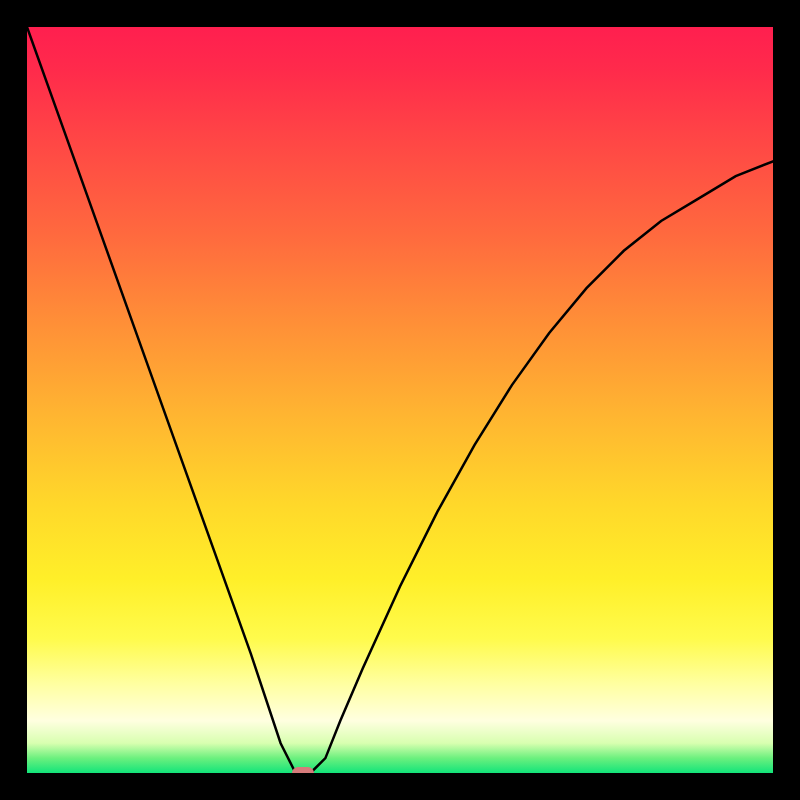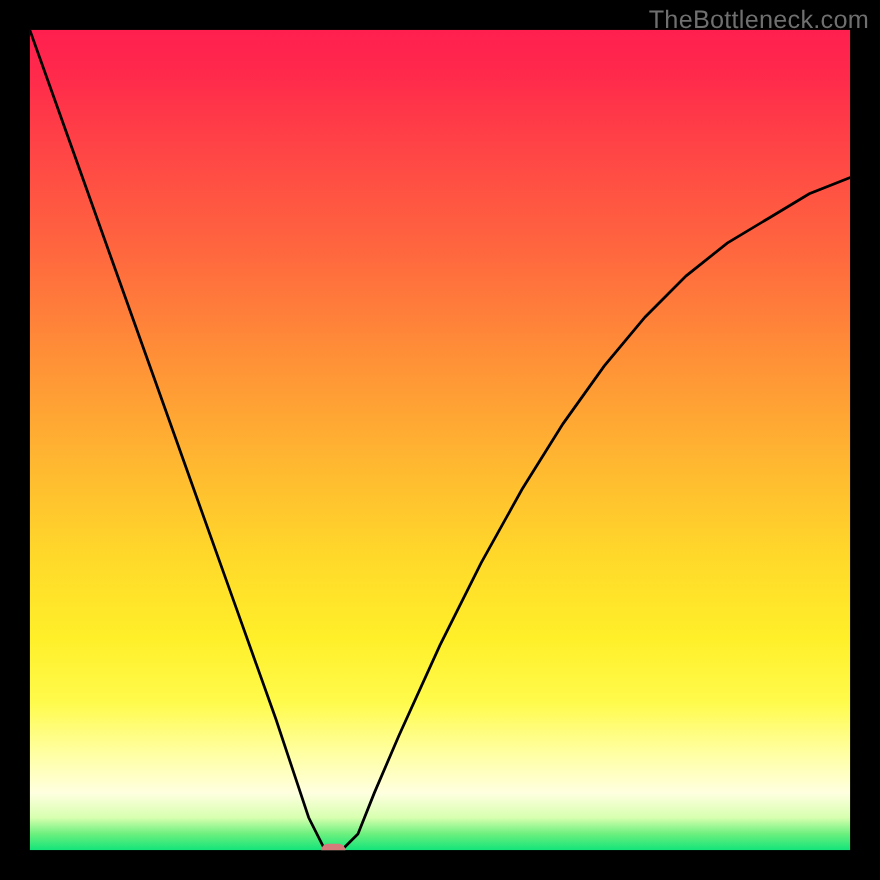--- a/index.html
+++ b/index.html
@@ -84,15 +84,14 @@
   <div class="plot-wrap">
     <div class="plot-bg"></div>
 
     <svg class="curve" viewBox="0 0 746 746" preserveAspectRatio="none">
       <path id="curve-path" d="M0.0 0.0 L37.3 104.4 L74.6 208.9 L111.9 313.3 L149.2 417.8 L186.5 522.2 L223.8 626.6 L253.6 716.2 L268.6 746.0 L283.5 746.0 L298.4 731.1 L313.3 693.8 L335.7 641.6 L373.0 559.5 L410.3 484.9 L447.6 417.8 L484.9 358.1 L522.2 305.9 L559.5 261.1 L596.8 223.8 L634.1 194.0 L671.4 171.6 L708.7 149.2 L746.0 134.3"></path>
     </svg>
 
     <div class="marker" id="opt-marker" style="left: 276.02px; top: 746px; background: rgb(214, 123, 123);"></div>
   </div>
 
-  <div class="watermark">TheBottleneck.com</div>
 
 </div>
 
 </body></html>

